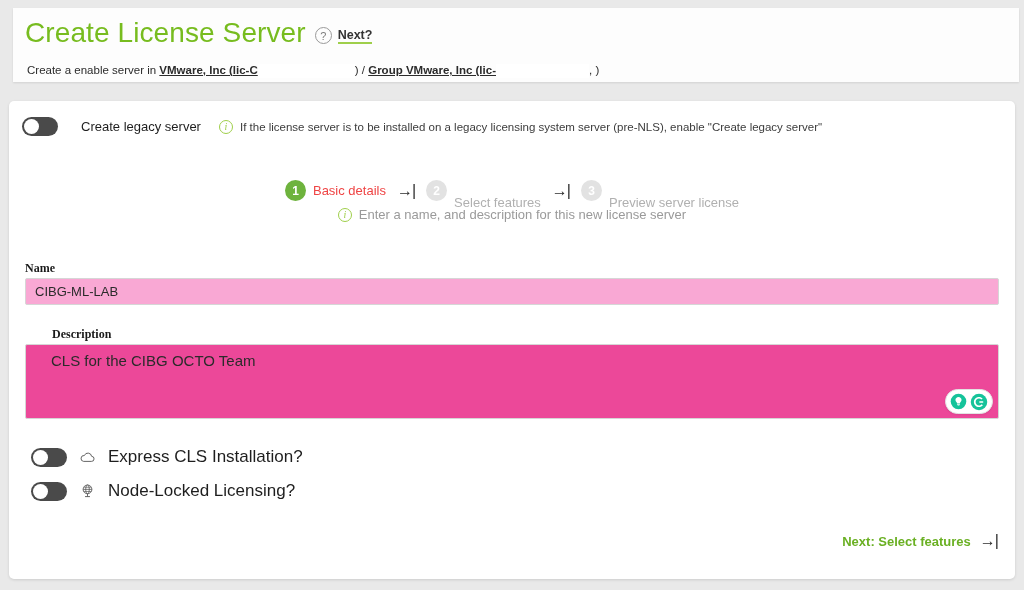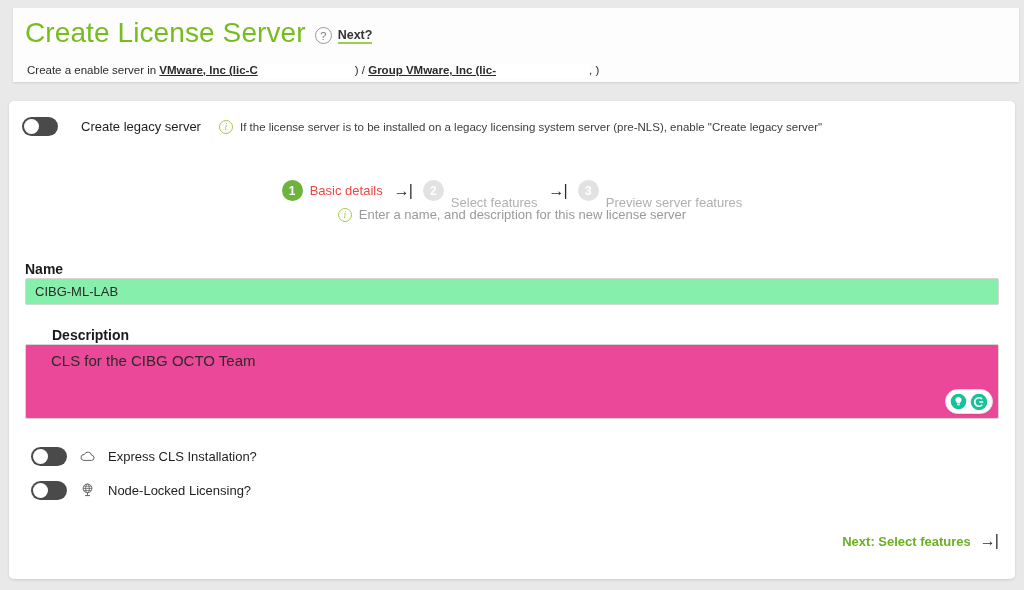--- a/index.html
+++ b/index.html
@@ -139,27 +139,27 @@
 
   .step-hint {
     position: absolute; left: 0; top: 106px;
     width: 100%;
     display: flex; align-items: center; justify-content: center; gap: 7px;
   }
   .step-hint-text { font-size: 13px; color: #9a9a9a; }
 
   
   .field-label {
-    font-size: 14px; font-weight: bold; color: #1a1a1a;
+    font-size: 12px; font-weight: bold; color: #1a1a1a; font-family: Liberation Serif, serif;
   }
   .name-label { position: absolute; left: 16px; top: 160px; }
   .name-input {
     position: absolute; left: 16px; top: 177px;
     width: 974px; height: 27px;
-    background: #86efac;
+    background: #f9a8d4;
     border: 1px solid #d6d6d6;
     border-radius: 2px;
     font-family: "Liberation Sans", sans-serif;
     font-size: 13px; color: #2b2b2b;
     padding: 0 9px;
     outline: none;
   }
   .desc-label { position: absolute; left: 16px; top: 226px; padding-left: 27px; }
   .desc-wrap {
     position: absolute; left: 16px; top: 243px;
@@ -191,21 +191,21 @@
   .bulb-icon { width: 17px; height: 17px; display: block; }
   .g-icon { width: 18px; height: 18px; display: block; }
 
   
   .opt-row {
     position: absolute; left: 22px;
     display: flex; align-items: center; gap: 12px;
   }
   .opt1 { top: 346px; }
   .opt2 { top: 380px; }
-  .opt-label { font-size: 13px; color: #1e1e1e; white-space: nowrap; }
+  .opt-label { font-size: 17px; color: #1e1e1e; white-space: nowrap; }
   .opt-icon { width: 17px; height: 17px; display: block; }
 
   
   .next-link {
     position: absolute; right: 17px; top: 432px;
     display: flex; align-items: flex-end; gap: 9px;
     text-decoration: none; cursor: pointer;
   }
   .next-text { font-size: 13px; font-weight: bold; color: #6ab023; white-space: nowrap; }
   .next-arrow { font-size: 16px; color: #2b2b2b; letter-spacing: -1px; line-height: 16px; }
@@ -249,21 +249,21 @@
       <div class="step-sep">→|</div>
 
       <div class="step">
         <div class="step-num idle">2</div>
         <div class="step-label idle">Select features</div>
       </div>
       <div class="step-sep idle">→|</div>
 
       <div class="step">
         <div class="step-num idle">3</div>
-        <div class="step-label idle">Preview server features</div>
+        <div class="step-label idle">Preview server license</div>
       </div>
 
     </div>
 
     <div class="step-hint">
       <div class="i-icon">i</div>
       <div class="step-hint-text">Enter a name, and description for this new license server</div>
     </div>
 
     <div class="field-label name-label">Name</div>

